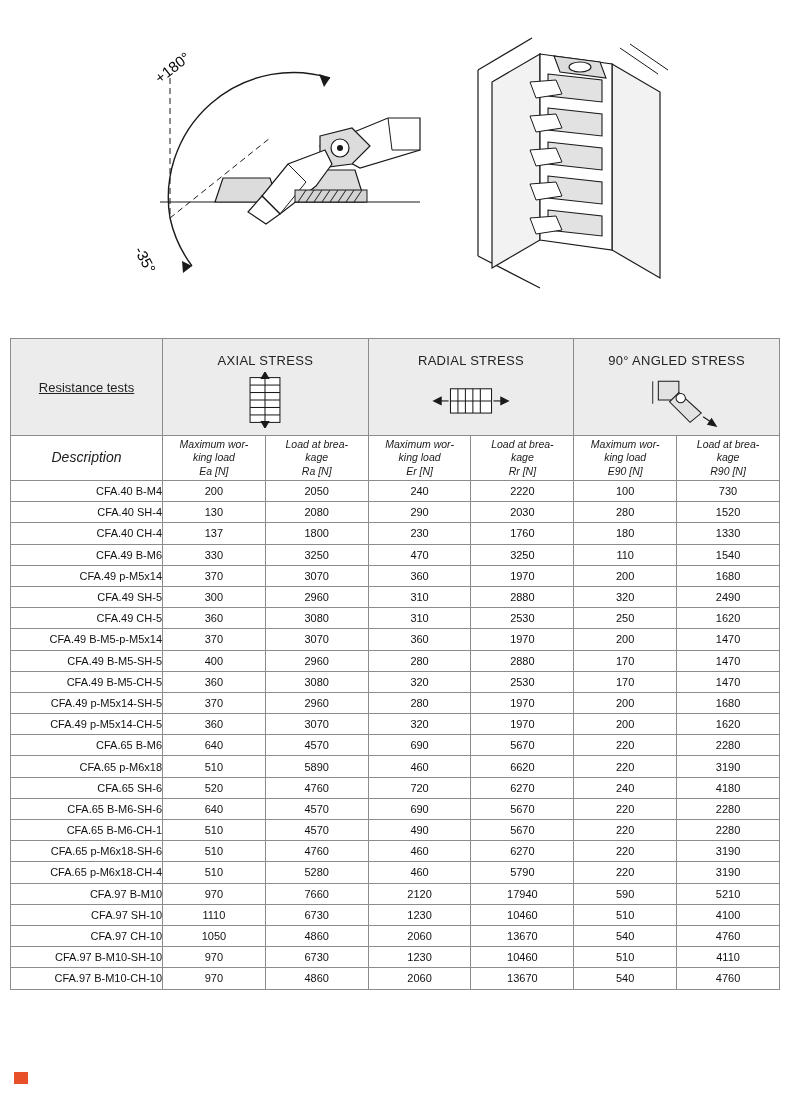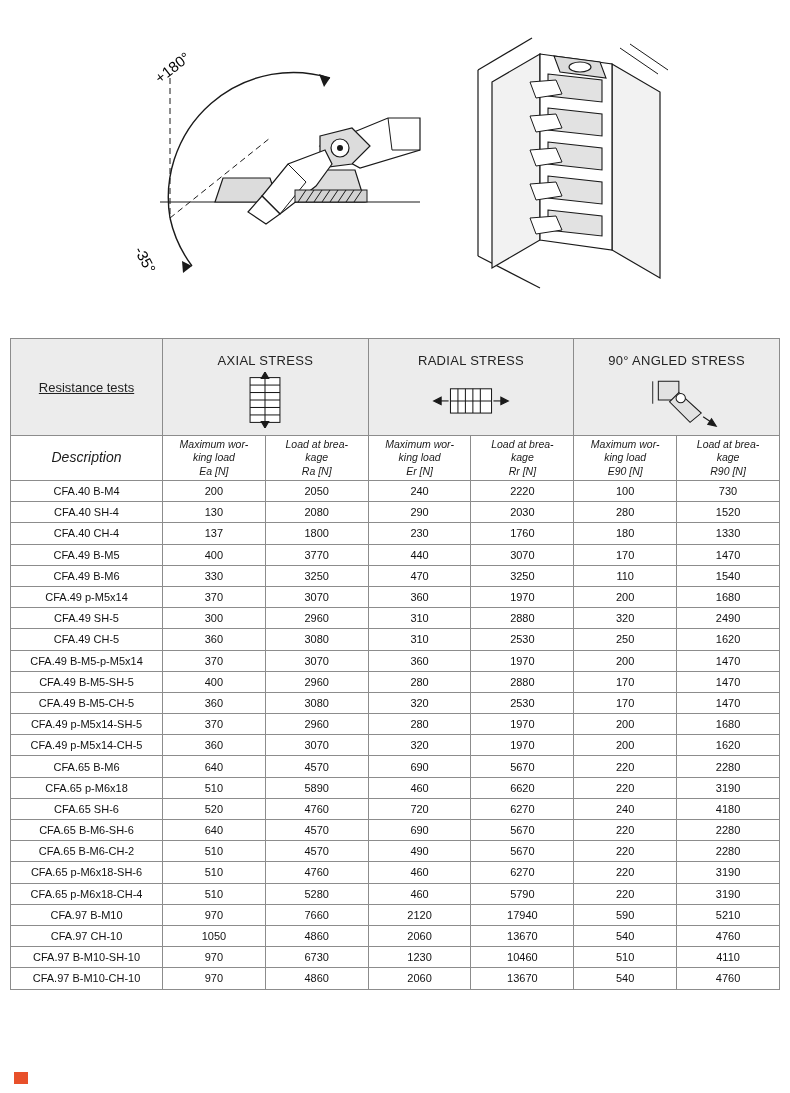--- a/index.html
+++ b/index.html
@@ -89,20 +89,21 @@
   .subhdr .desc-cell {
     font-size: 14px;
   }
   tbody.rows td {
     height: 20.2px;
     font-size: 11px;
     color: #111;
   }
   tbody.rows td.desc {
     font-size: 11px;
+    text-align: right;
   }
 
   .col-desc { width: 152px; }
   .col-num  { width: 102.8px; }
 
   .footer-mark {
     position: absolute;
     left: 14px;
     top: 1072px;
     width: 14px;
@@ -321,29 +322,20 @@
         <tr>
           <td class="desc">CFA.40 CH-4</td>
           <td>137</td>
           <td>1800</td>
           <td>230</td>
           <td>1760</td>
           <td>180</td>
           <td>1330</td>
         </tr>
         <tr>
-          <td class="desc">CFA.49 B-M5</td>
-          <td>400</td>
-          <td>3770</td>
-          <td>440</td>
-          <td>3070</td>
-          <td>170</td>
-          <td>1470</td>
-        </tr>
-        <tr>
           <td class="desc">CFA.49 B-M6</td>
           <td>330</td>
           <td>3250</td>
           <td>470</td>
           <td>3250</td>
           <td>110</td>
           <td>1540</td>
         </tr>
         <tr>
           <td class="desc">CFA.49 p-M5x14</td>
@@ -447,21 +439,21 @@
         <tr>
           <td class="desc">CFA.65 B-M6-SH-6</td>
           <td>640</td>
           <td>4570</td>
           <td>690</td>
           <td>5670</td>
           <td>220</td>
           <td>2280</td>
         </tr>
         <tr>
-          <td class="desc">CFA.65 B-M6-CH-2</td>
+          <td class="desc">CFA.65 B-M6-CH-1</td>
           <td>510</td>
           <td>4570</td>
           <td>490</td>
           <td>5670</td>
           <td>220</td>
           <td>2280</td>
         </tr>
         <tr>
           <td class="desc">CFA.65 p-M6x18-SH-6</td>
           <td>510</td>
@@ -483,20 +475,29 @@
         <tr>
           <td class="desc">CFA.97 B-M10</td>
           <td>970</td>
           <td>7660</td>
           <td>2120</td>
           <td>17940</td>
           <td>590</td>
           <td>5210</td>
         </tr>
         <tr>
+          <td class="desc">CFA.97 SH-10</td>
+          <td>1110</td>
+          <td>6730</td>
+          <td>1230</td>
+          <td>10460</td>
+          <td>510</td>
+          <td>4100</td>
+        </tr>
+        <tr>
           <td class="desc">CFA.97 CH-10</td>
           <td>1050</td>
           <td>4860</td>
           <td>2060</td>
           <td>13670</td>
           <td>540</td>
           <td>4760</td>
         </tr>
         <tr>
           <td class="desc">CFA.97 B-M10-SH-10</td>

